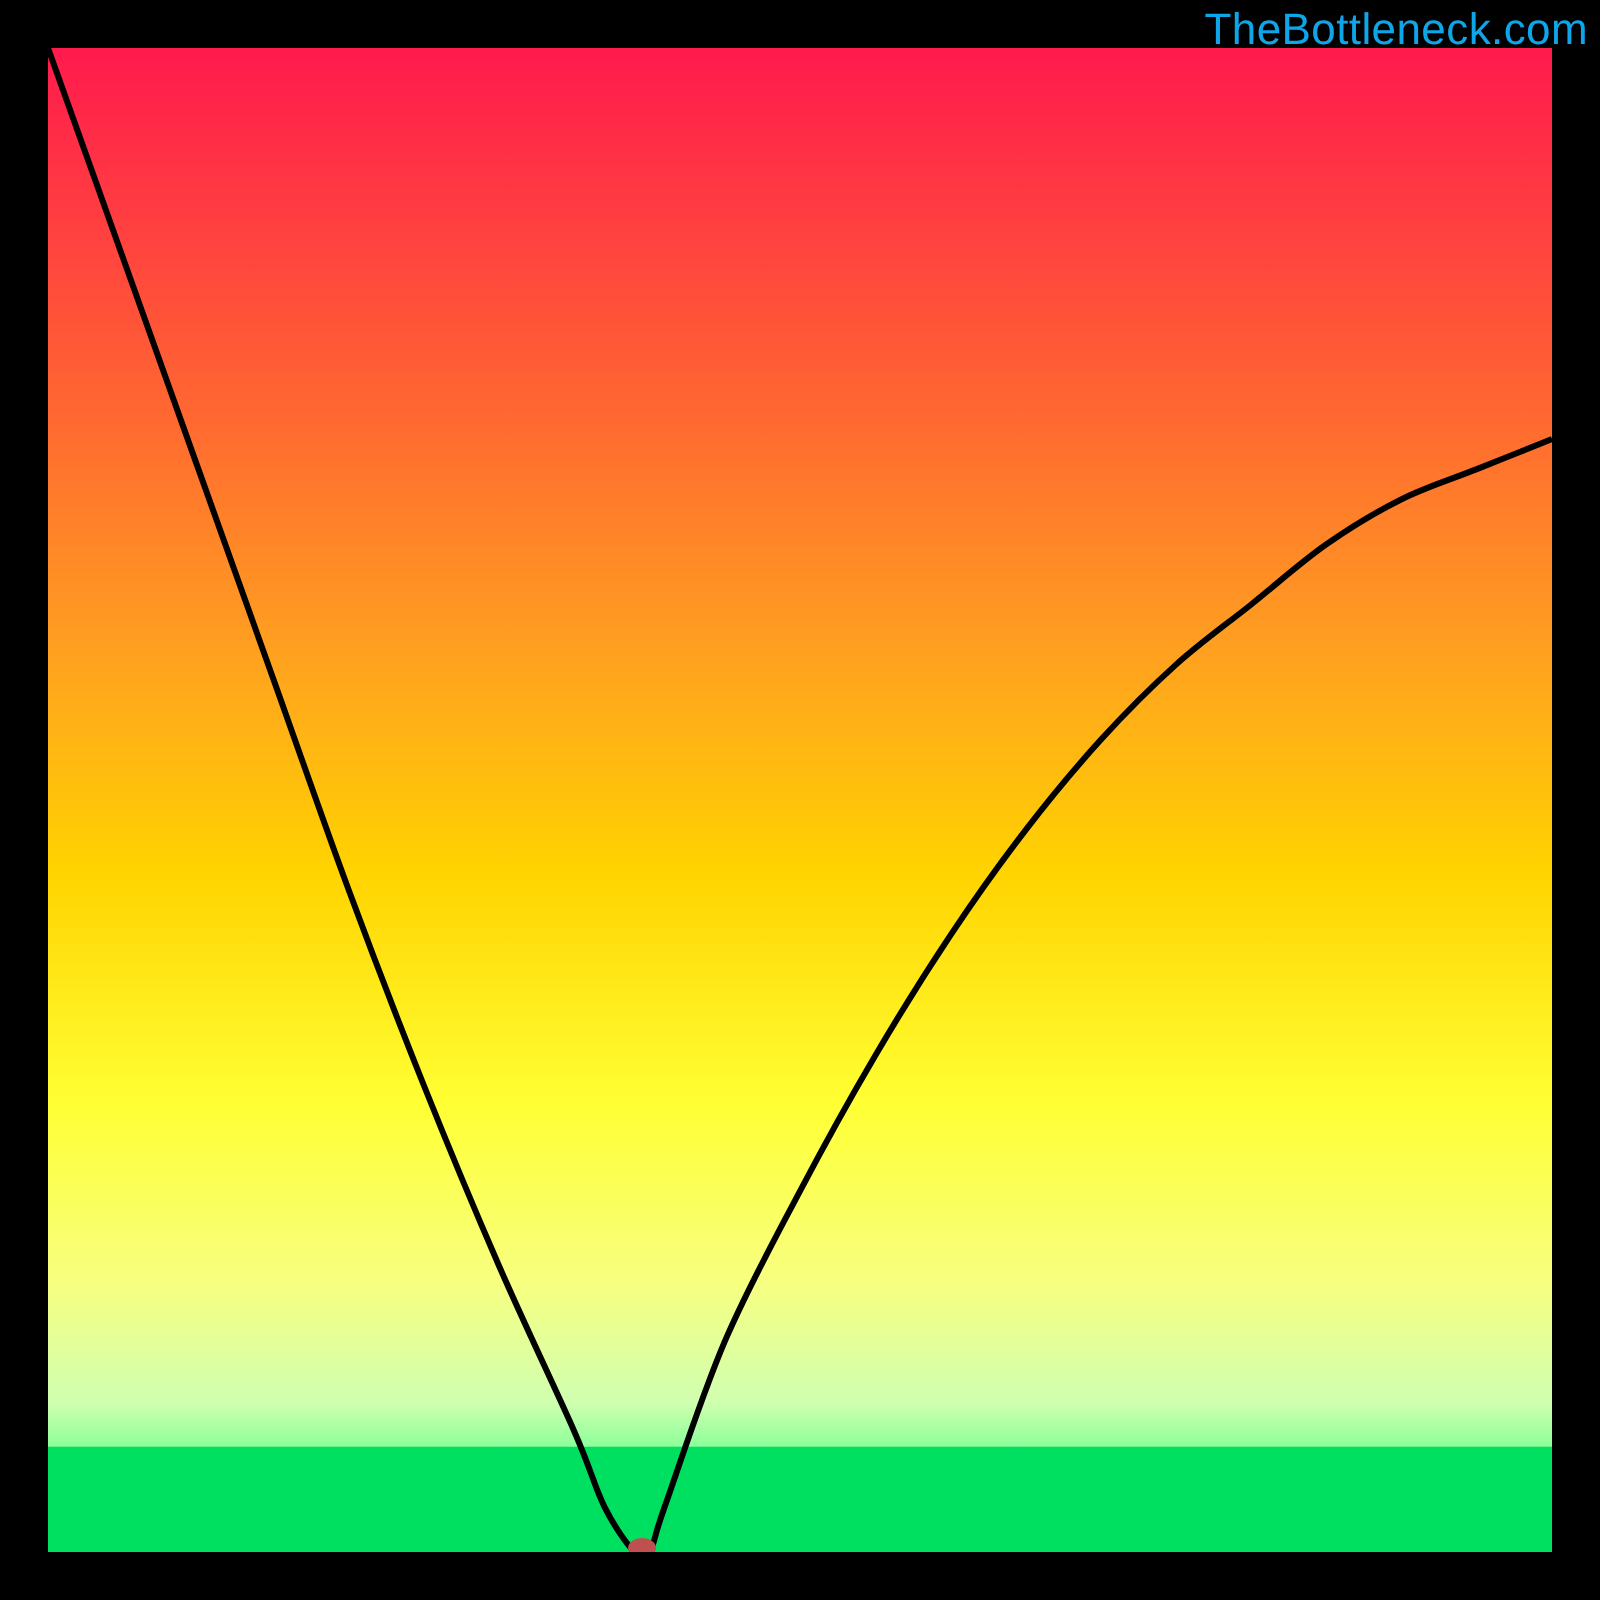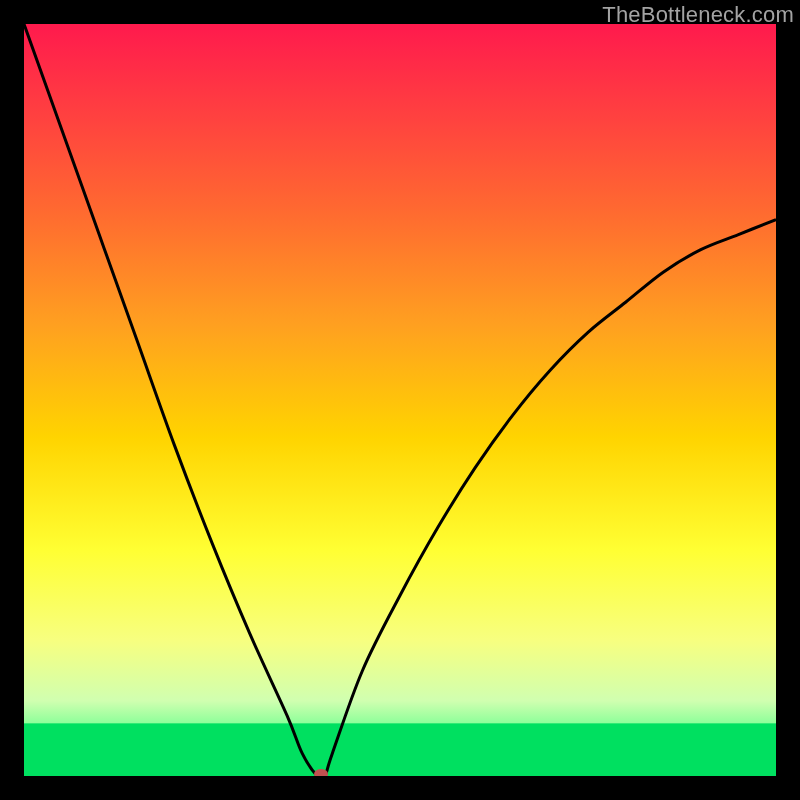--- a/index.html
+++ b/index.html
@@ -24,21 +24,21 @@
     left: 0;
     top: 0;
     width: 752px;
     height: 752px;
     overflow: hidden;
   }
   .watermark {
     position: absolute;
     top: 2px;
     right: 6px;
-    color: #a3a3a3;
+    color: #0ea5e9;
     font-size: 22px;
     font-weight: 500;
     letter-spacing: 0.2px;
     z-index: 5;
     user-select: none;
   }
   svg { display: block; }
 </style>
 </head>
 <body>

